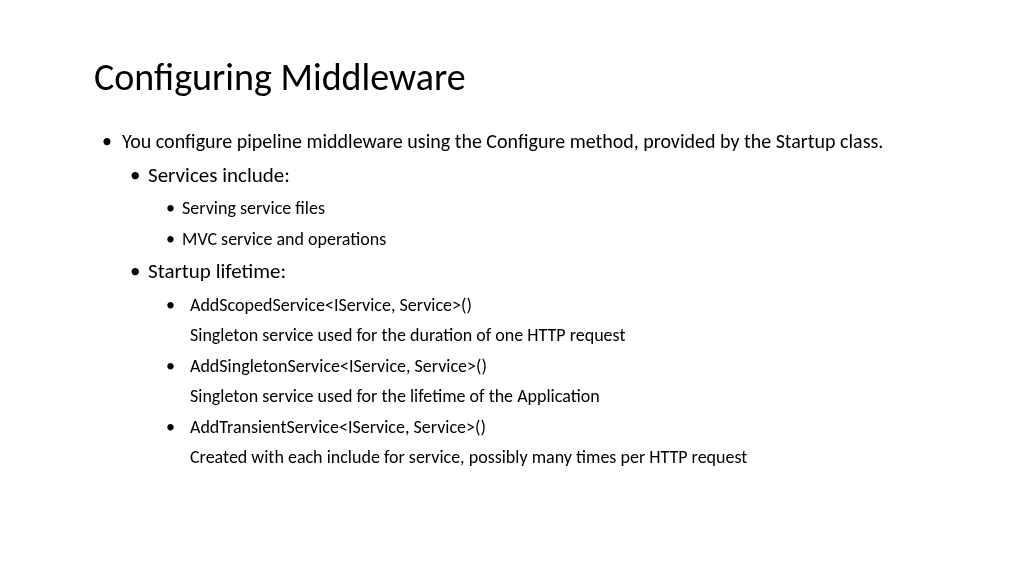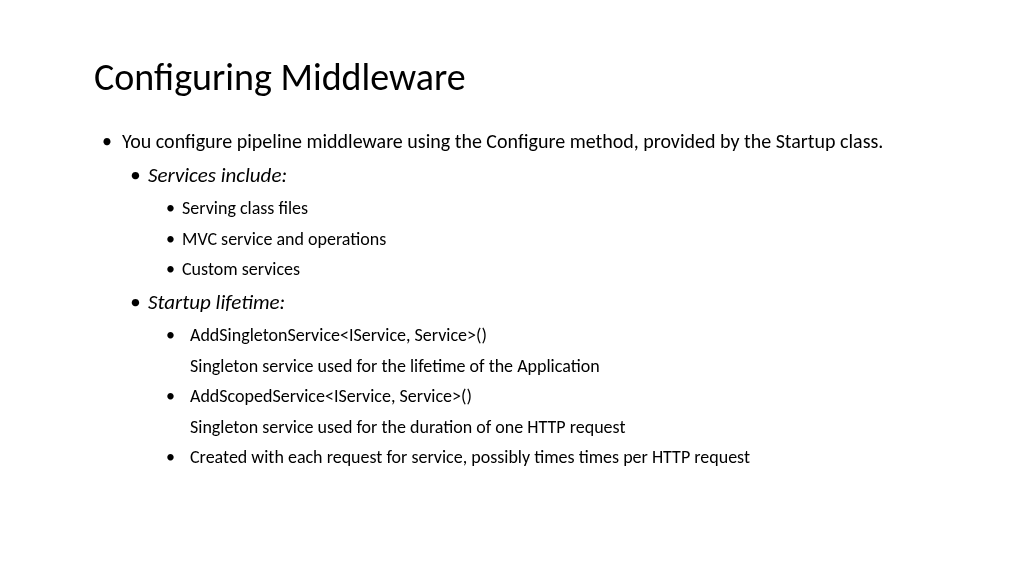--- a/index.html
+++ b/index.html
@@ -35,21 +35,20 @@
       left: 4px;
       top: 0;
     }
     .bullet-l2 {
       font-size: 21px;
       margin-left: 30px;
       padding-left: 20px;
       position: relative;
       line-height: 1.3;
       margin-bottom: 4px;
-      font-style: italic;
     }
     .bullet-l2::before {
       content: "•";
       position: absolute;
       left: 2px;
       top: 0;
     }
     .bullet-l3 {
       font-size: 18px;
       margin-left: 66px;
@@ -75,33 +74,33 @@
 <body>
 
 <h1 class="slide-title">Configuring Middleware</h1>
 
 <div class="content">
 
   <div class="bullet-l1">You configure pipeline middleware using the Configure method, provided by the Startup class.</div>
 
   <div class="bullet-l2">Services include:</div>
 
-  <div class="bullet-l3">Serving class files</div>
+  <div class="bullet-l3">Serving service files</div>
   <div class="bullet-l3">MVC service and operations</div>
-  <div class="bullet-l3">Custom services</div>
 
   <div class="bullet-l2">Startup lifetime:</div>
+
+  <div class="bullet-l3">
+    <span>AddScopedService&lt;IService, Service&gt;()</span>
+    <span class="line2">Singleton service used for the duration of one HTTP request</span>
+  </div>
 
   <div class="bullet-l3">
     <span>AddSingletonService&lt;IService, Service&gt;()</span>
     <span class="line2">Singleton service used for the lifetime of the Application</span>
   </div>
 
   <div class="bullet-l3">
-    <span>AddScopedService&lt;IService, Service&gt;()</span>
-    <span class="line2">Singleton service used for the duration of one HTTP request</span>
-  </div>
-
-  <div class="bullet-l3">
-    <span class="line2">Created with each request for service, possibly times times per HTTP request</span>
+    <span>AddTransientService&lt;IService, Service&gt;()</span>
+    <span class="line2">Created with each include for service, possibly many times per HTTP request</span>
   </div>
 
 </div>
 
 </body></html>

